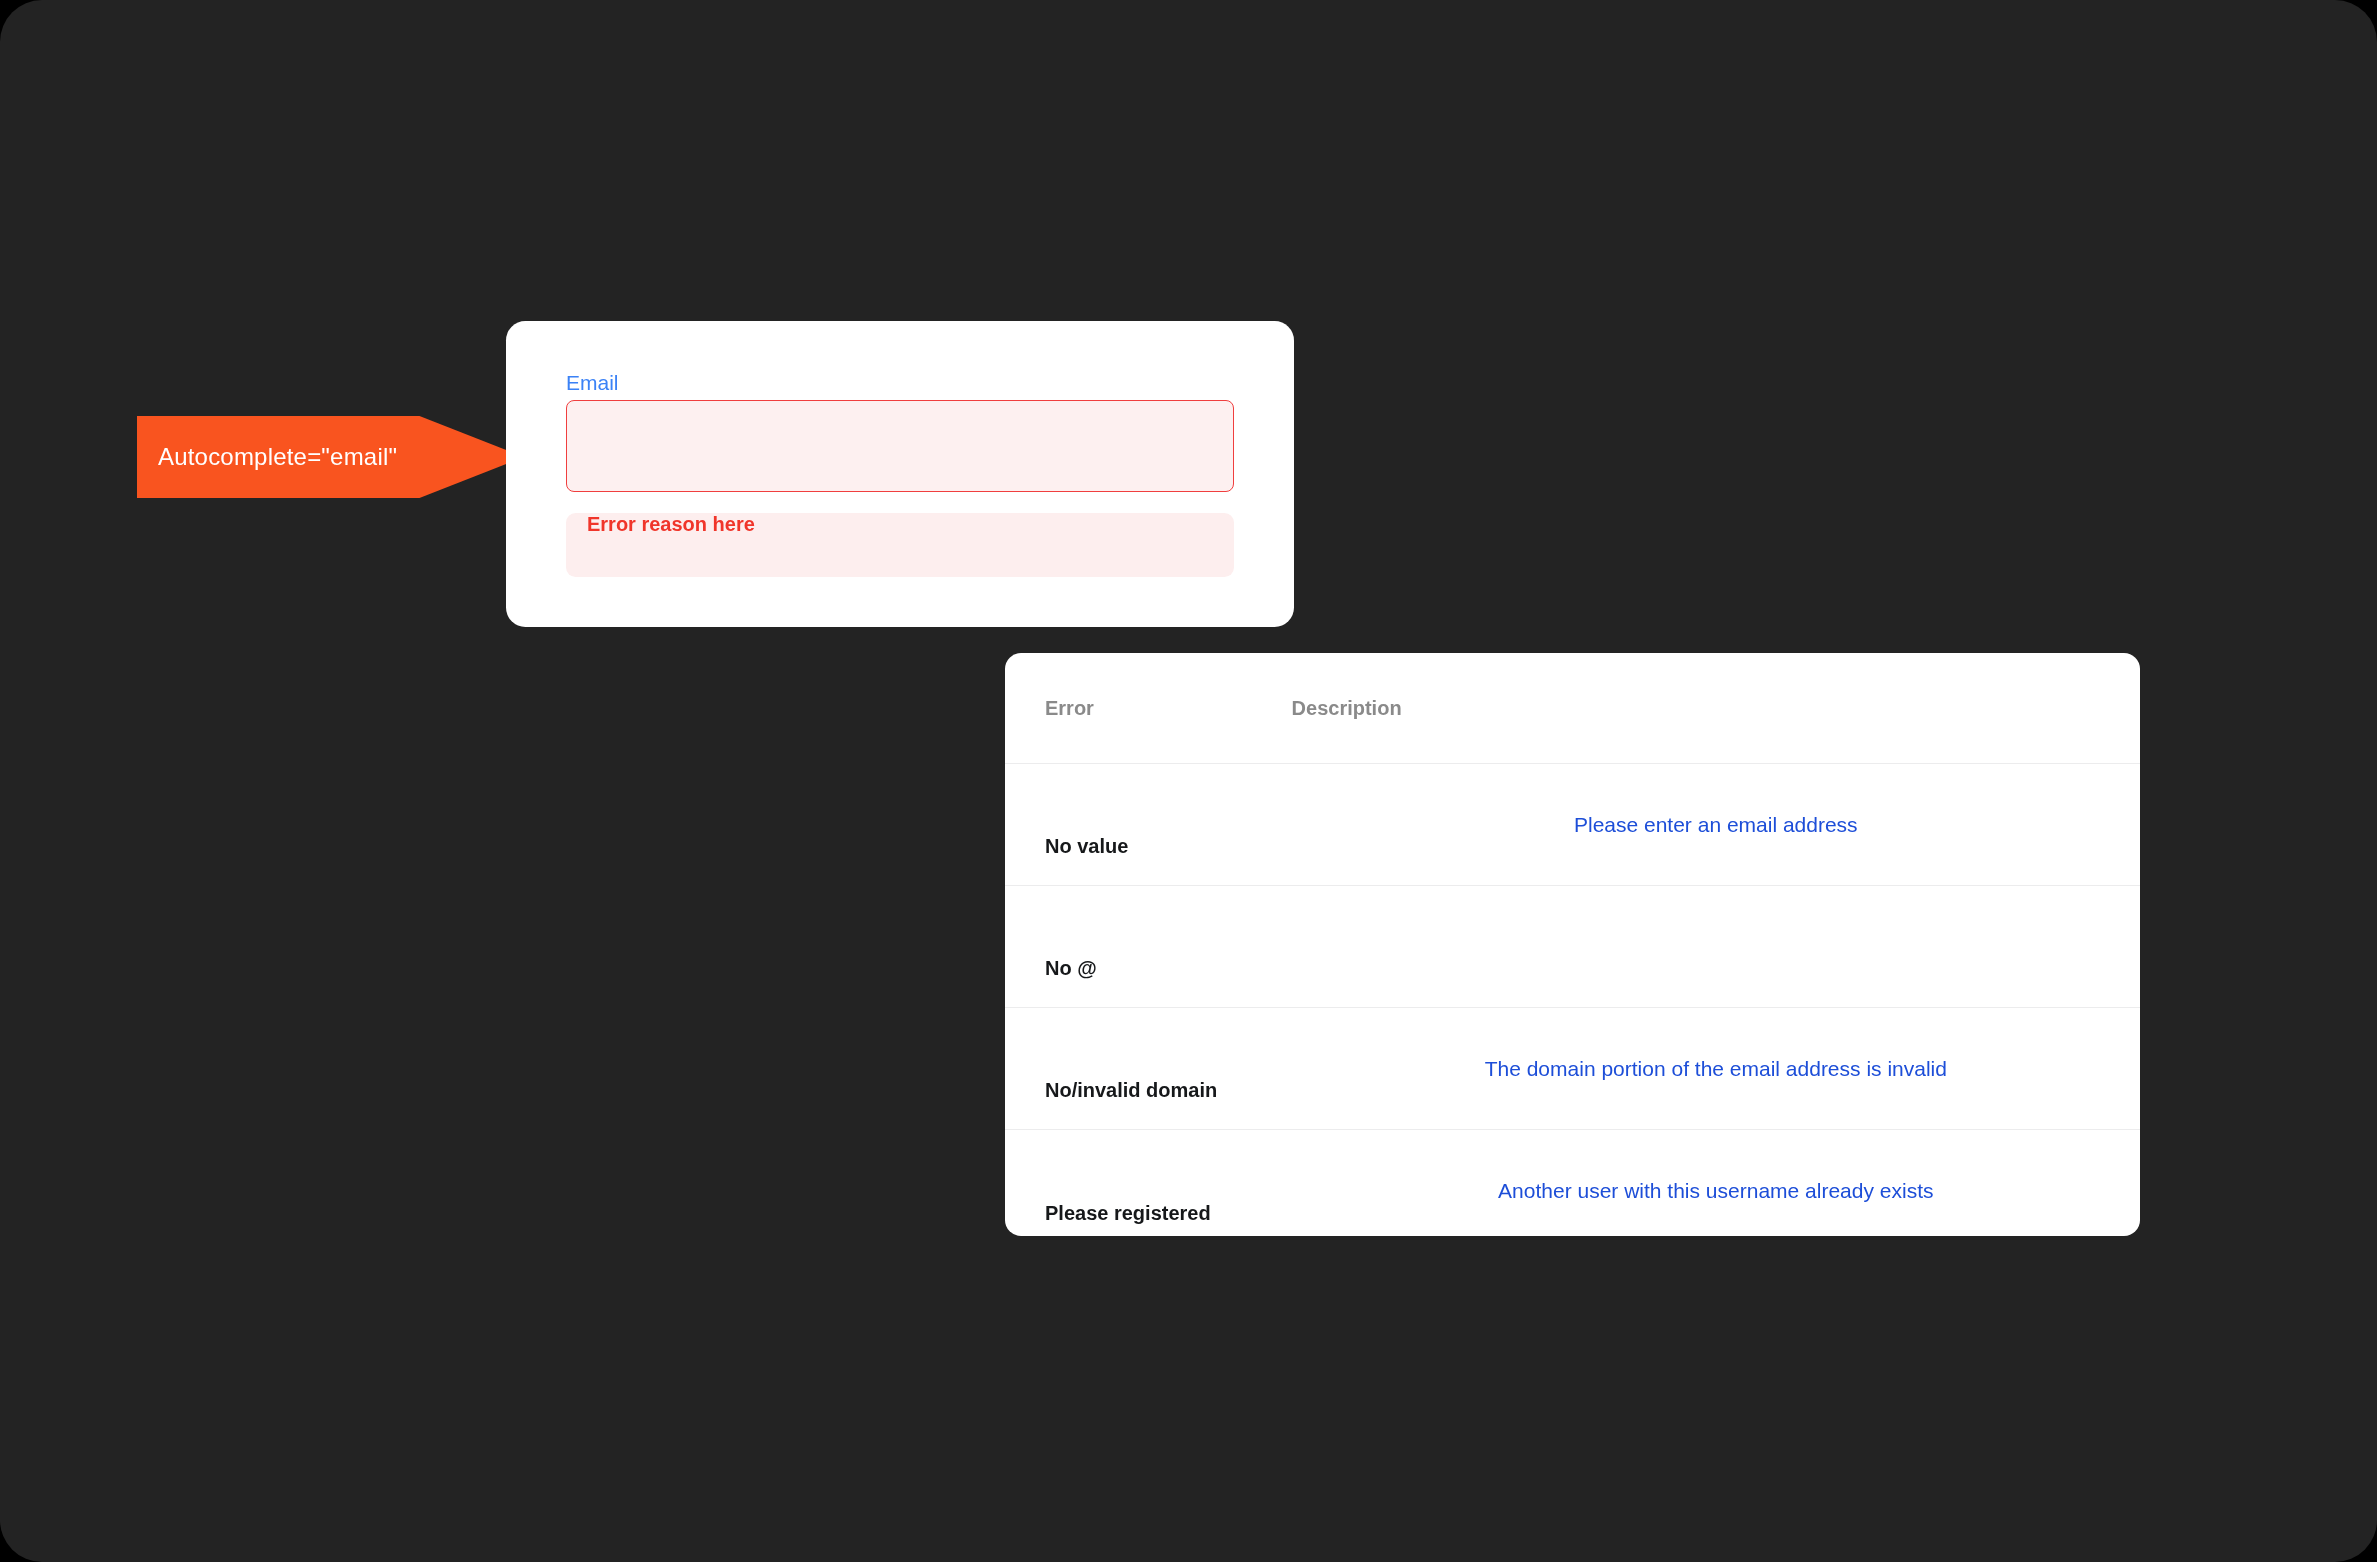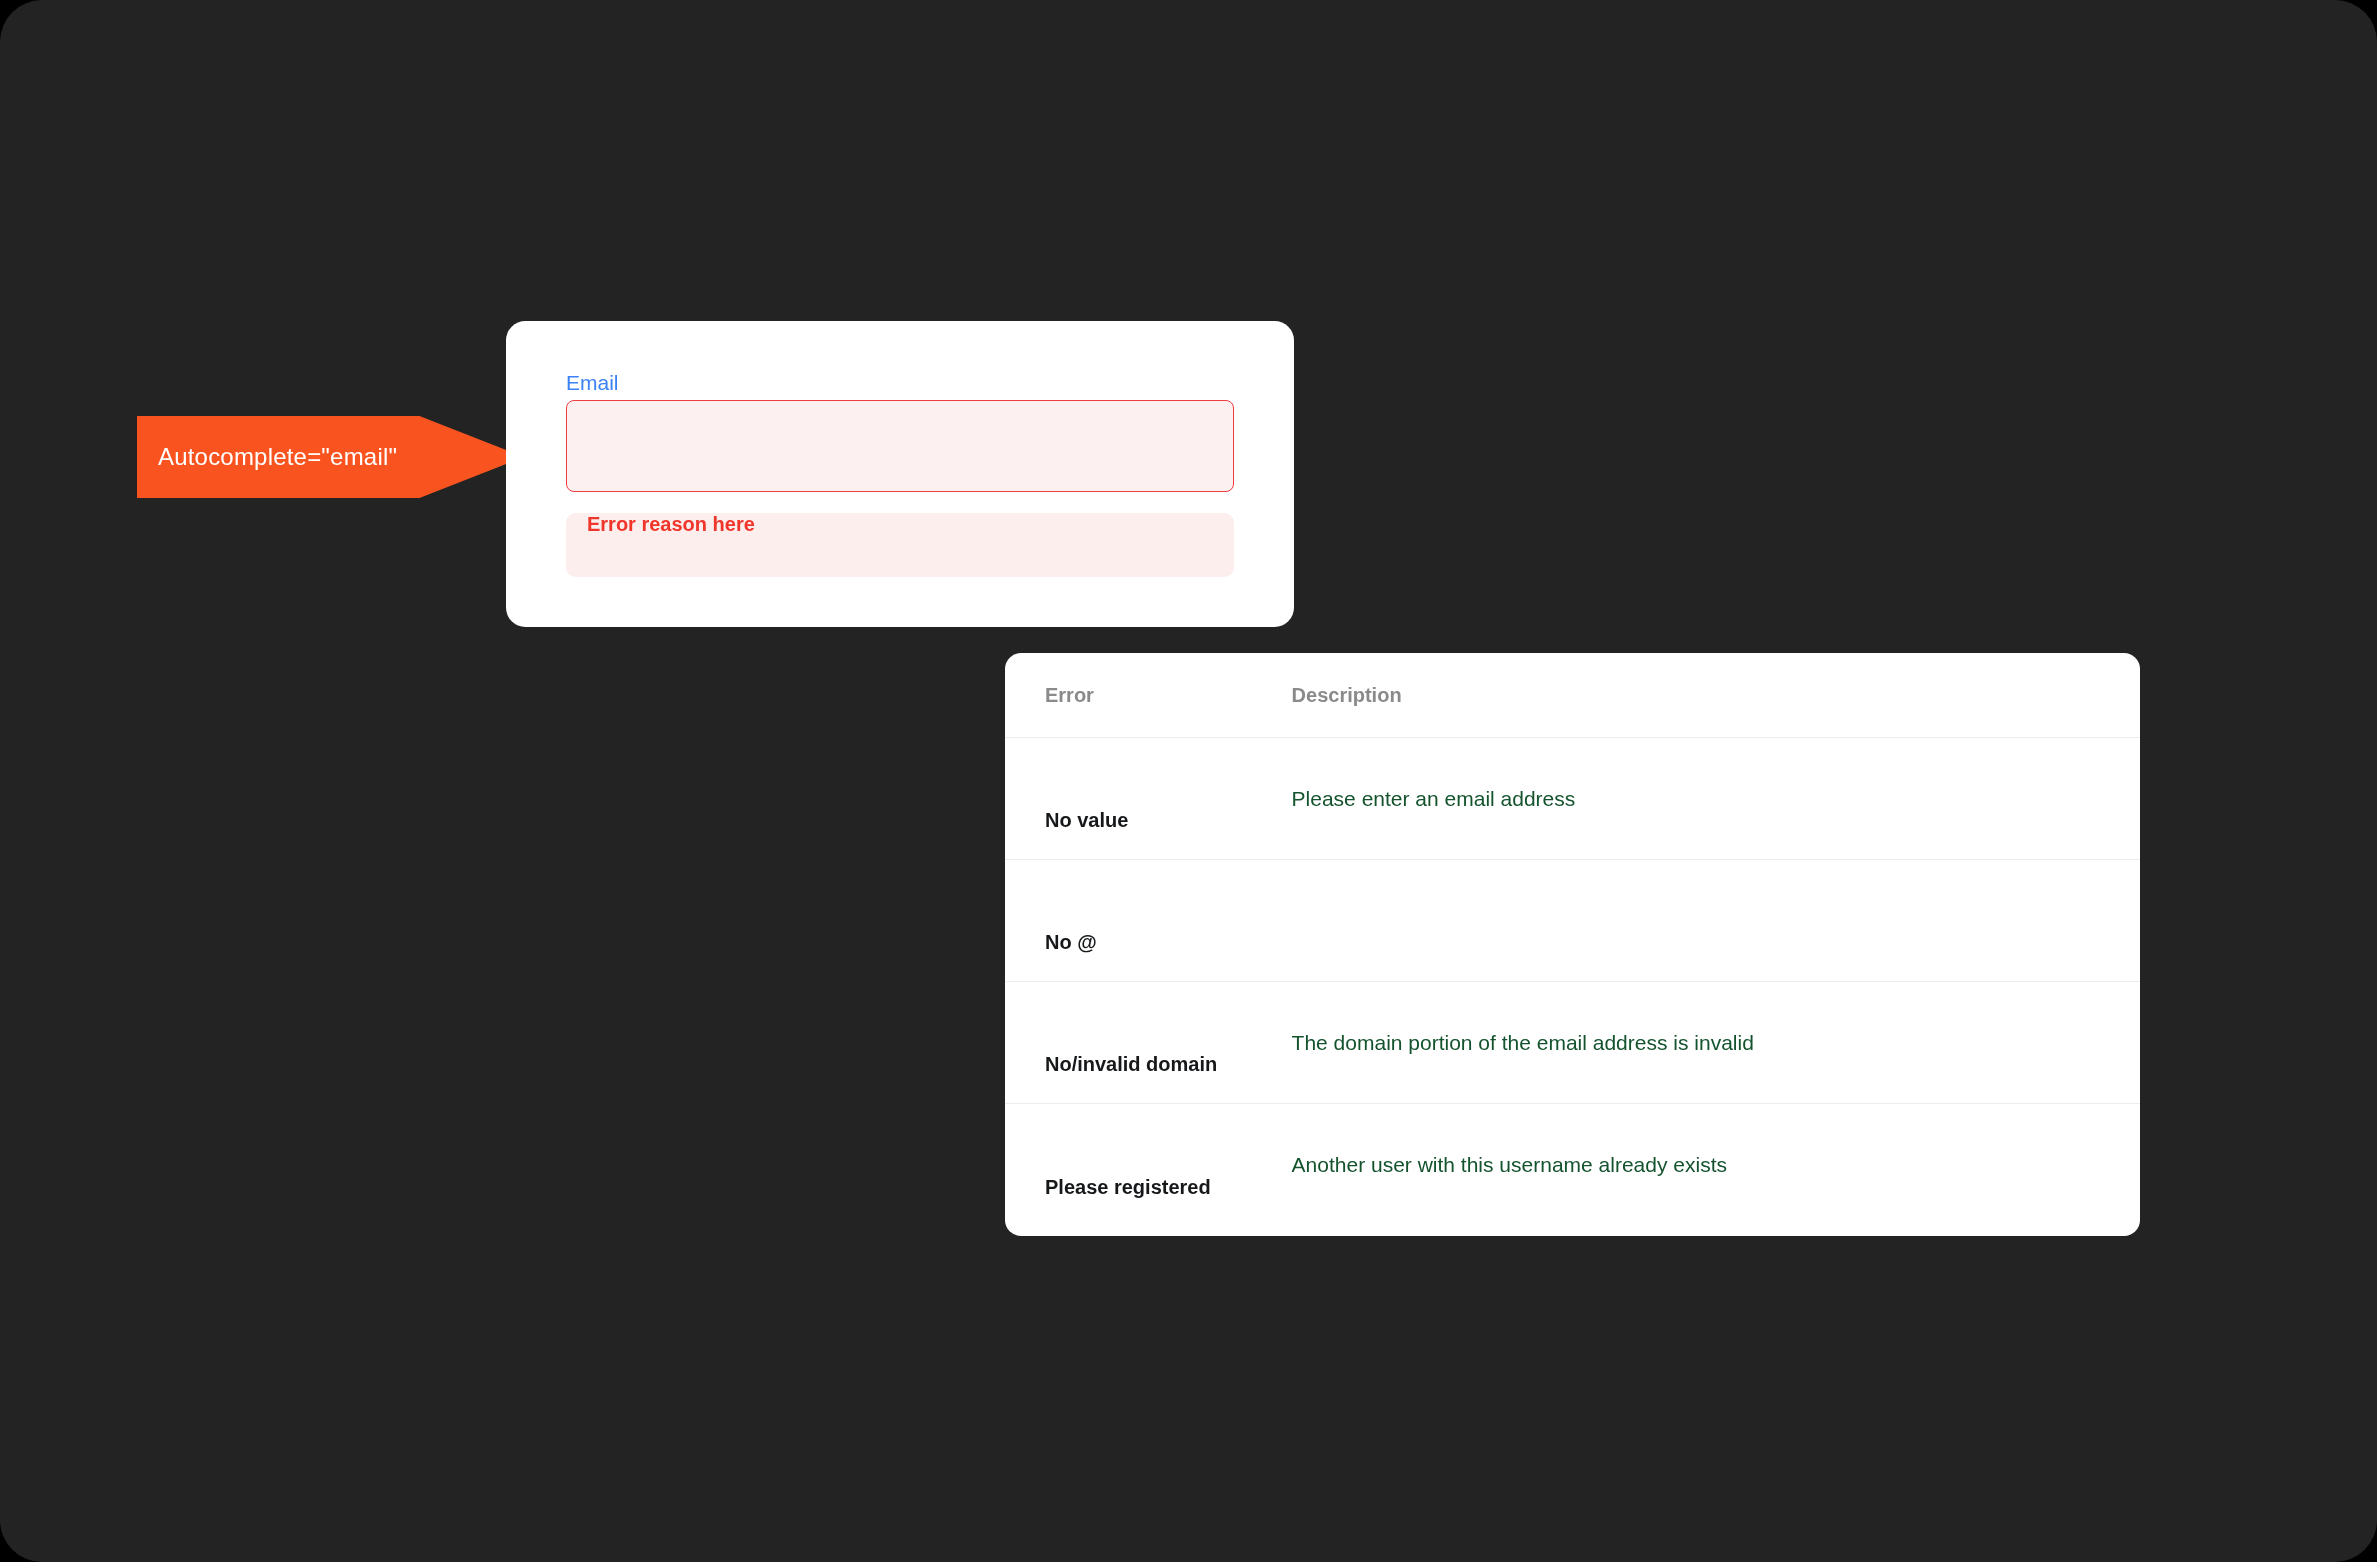--- a/index.html
+++ b/index.html
@@ -124,21 +124,21 @@
 
   .table-row {
     display: flex;
     align-items: center;
     width: 100%;
     border-bottom: 1.6px solid #ececed;
   }
   .table-row:last-child { border-bottom: none; }
 
   .table-header {
-    height: 85px;
+    height: 111px;
   }
   .table-body-row {
     height: 122px;
   }
 
   .cell-error {
     width: 285px;
     flex: 0 0 285px;
     padding-left: 40px;
     white-space: nowrap;
@@ -157,23 +157,24 @@
   }
   .table-header .cell-desc { padding-left: 1.6px; }
 
   .table-body-row .cell-error {
     color: #16181a;
     font-size: 20px;
     font-weight: 700;
     margin-top: 44px;
   }
   .table-body-row .cell-desc {
-    color: #14532d;
+    color: #1d4ed8;
     font-size: 21px;
     font-weight: 400;
+    text-align: center;
   }
 </style>
 </head>
 <body>
 
 <div id="stage">
 
   <div class="backdrop"></div>
 
   <div class="callout">

